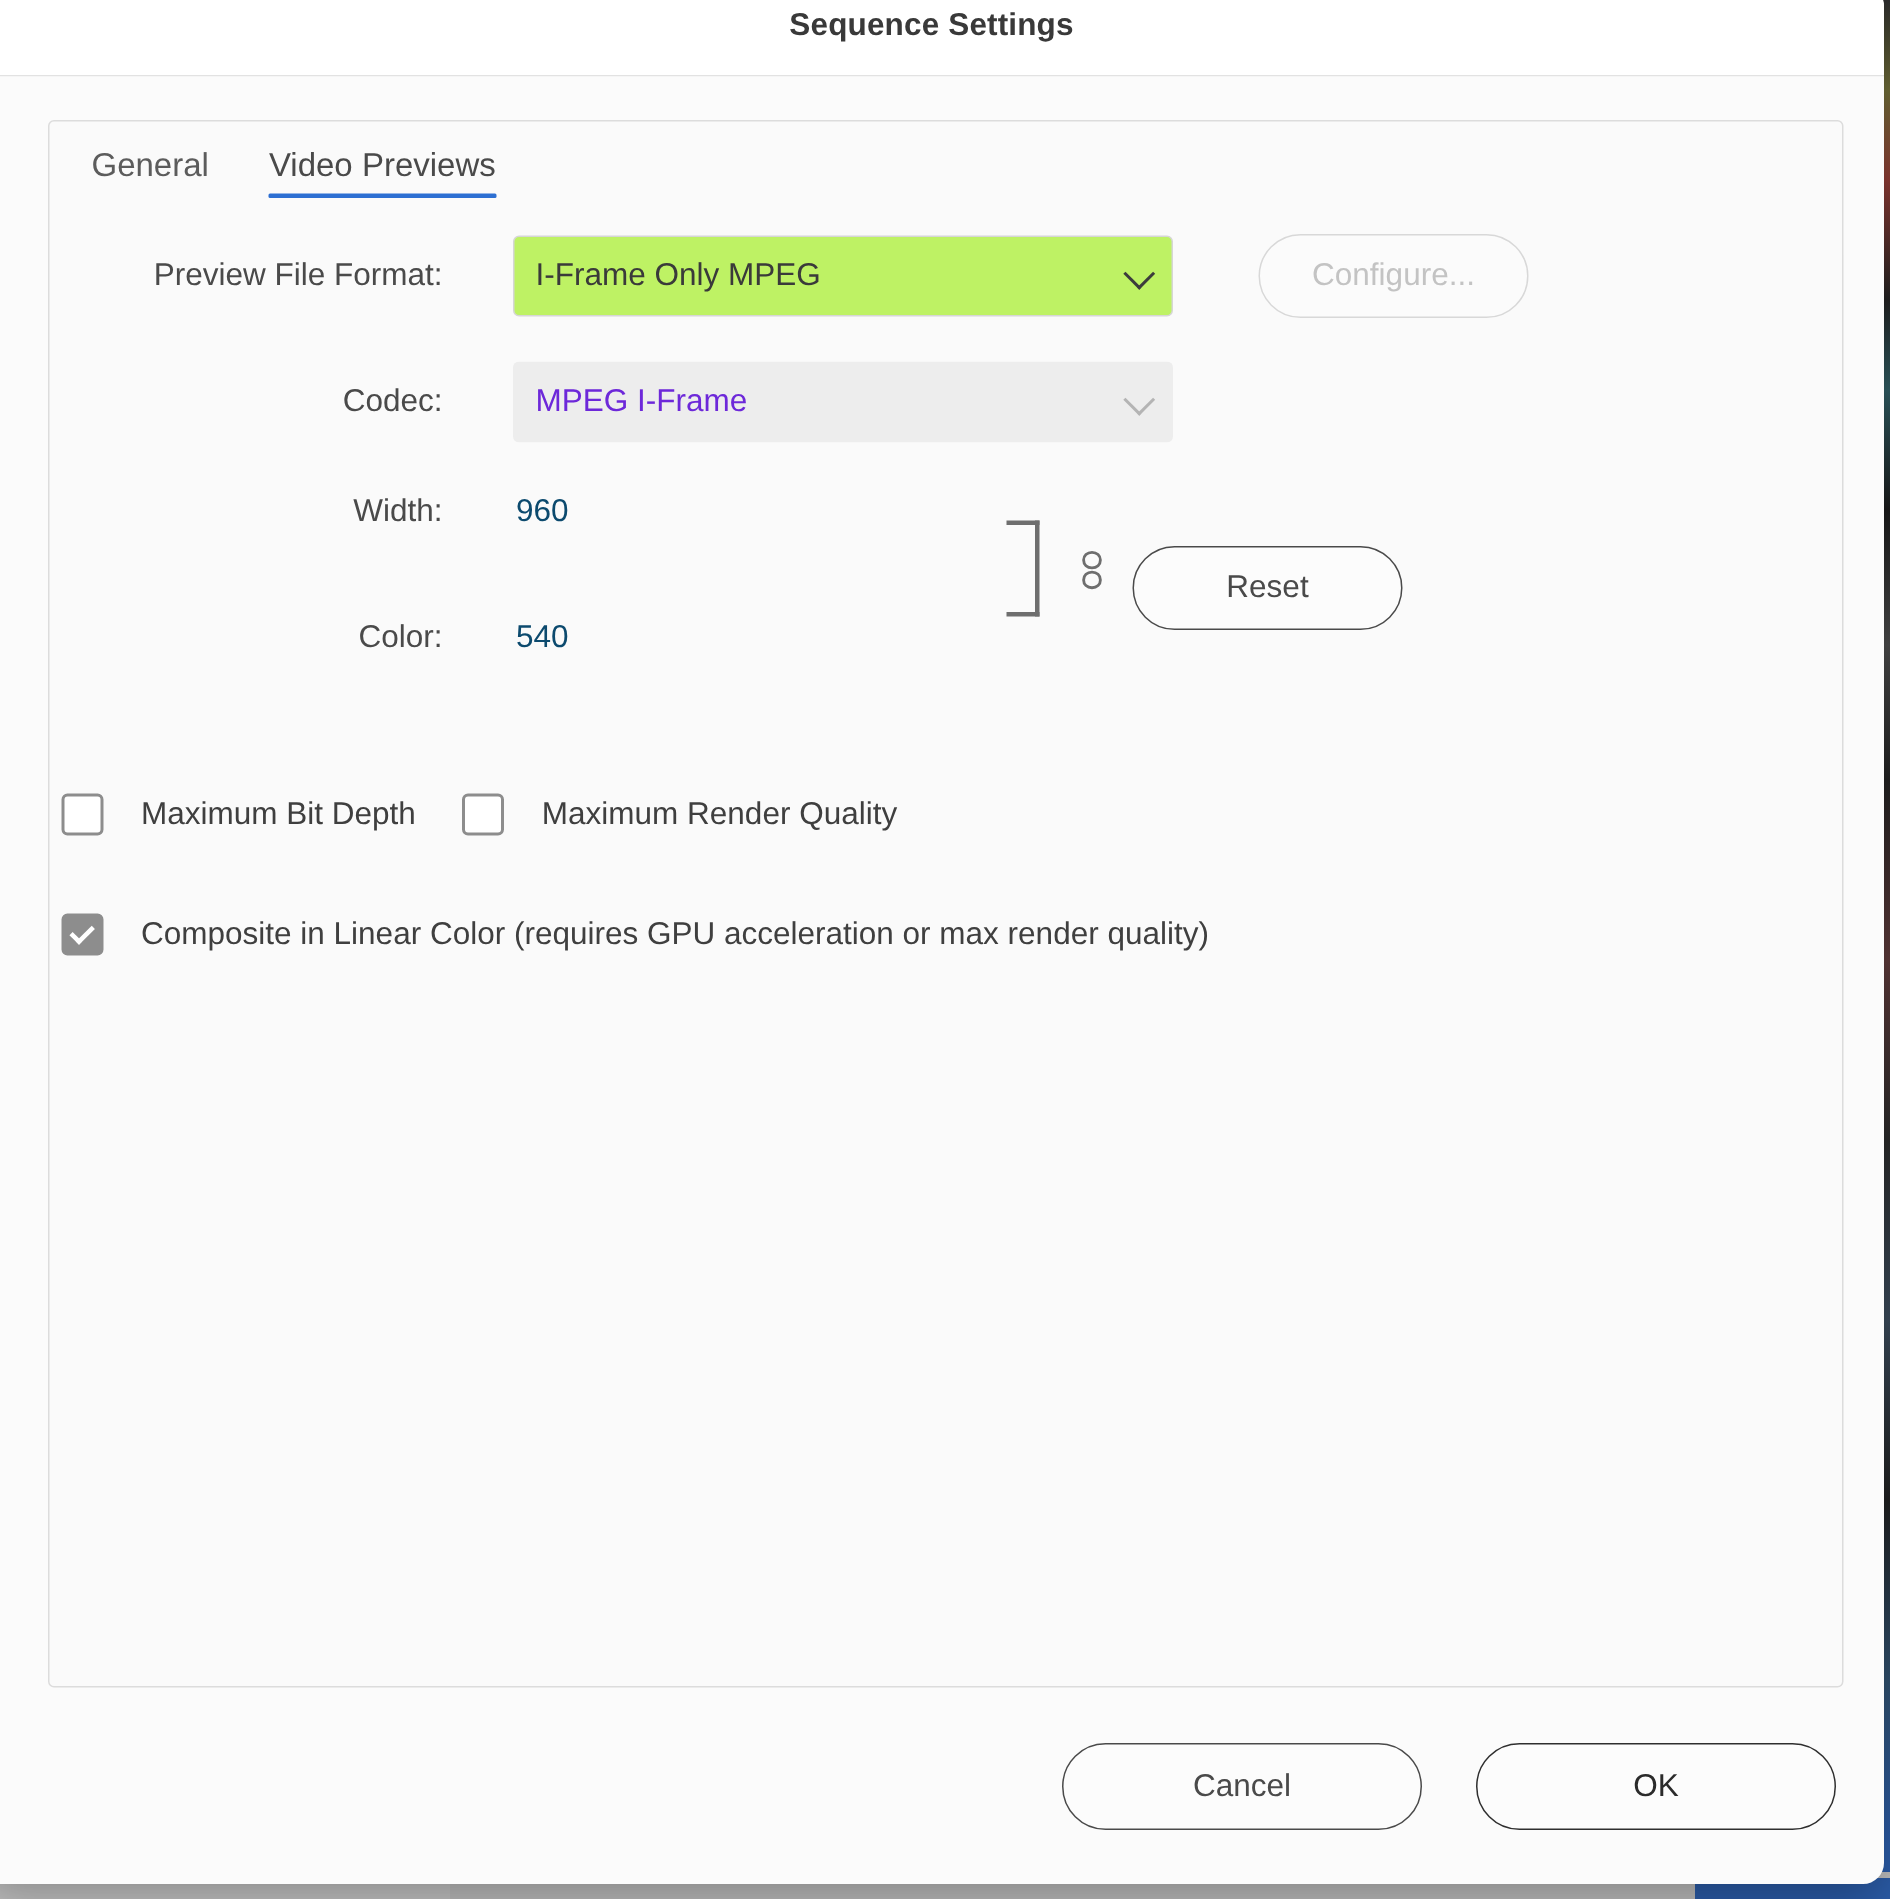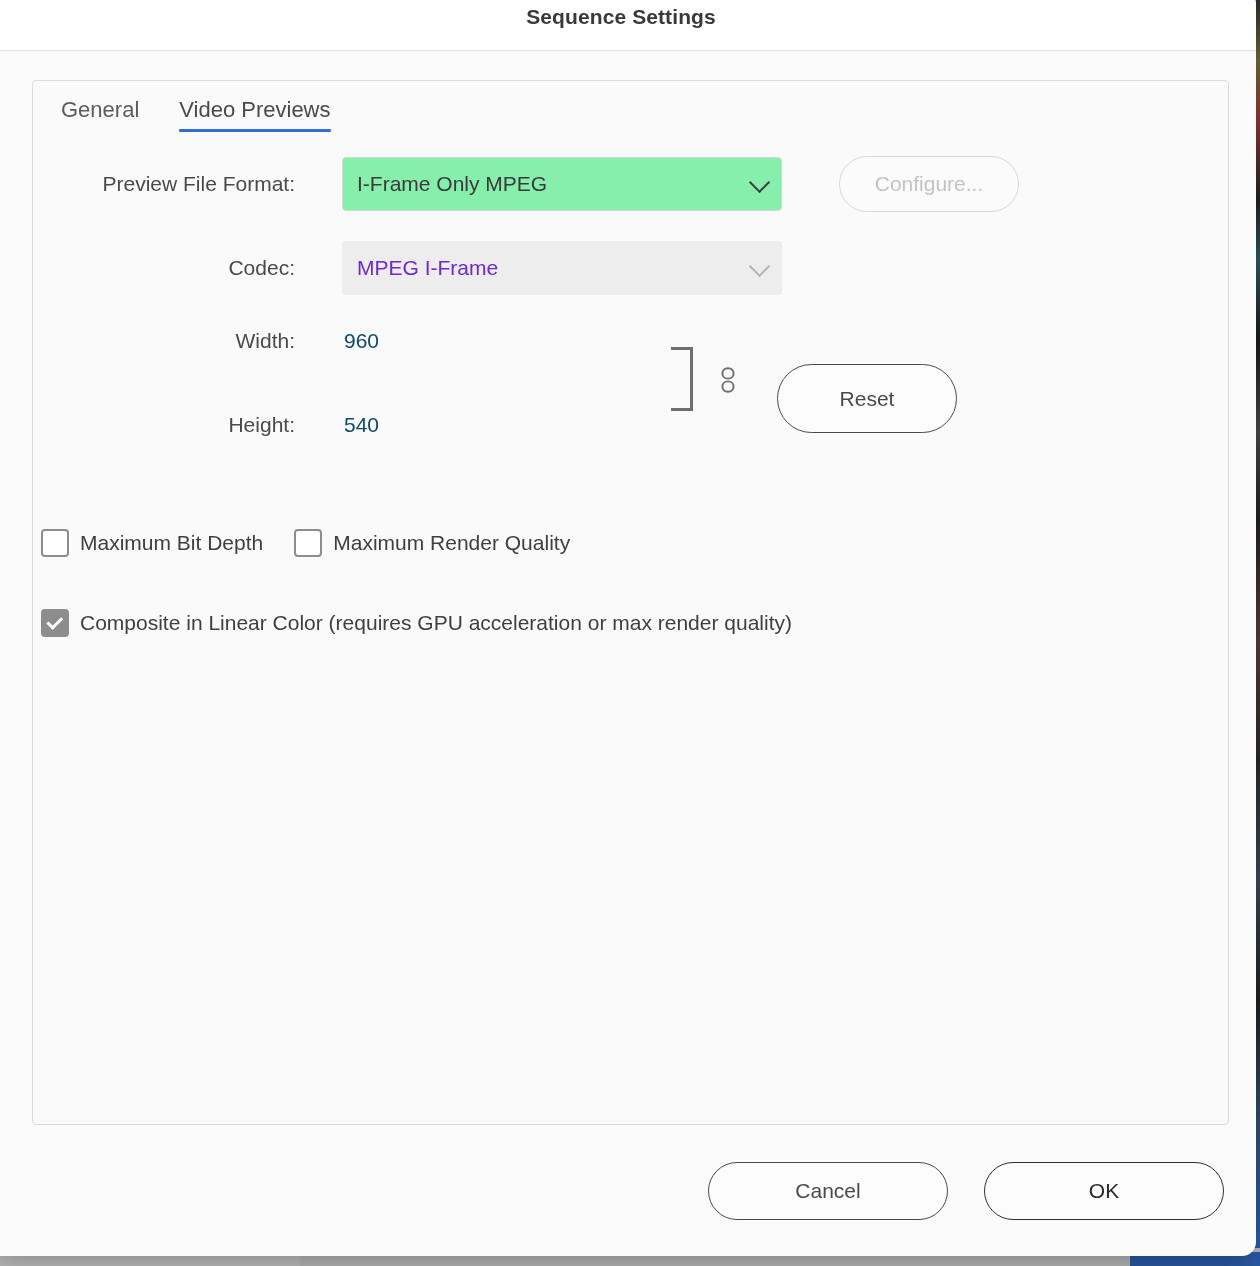--- a/index.html
+++ b/index.html
@@ -107,21 +107,21 @@
     white-space: nowrap;
   }
 
   #row-format { left: 0px; top: 75px; width: 100%; }
   #row-format .lbl { width: 262px; }
 
   .select {
     position: relative;
     margin-left: 12px;
     width: 440px; height: 54px;
-    background: #86efac;
+    background: #bef264;
     border: 1px solid #d6d6d6;
     border-radius: 4px;
     display: flex; align-items: center;
     padding: 0 14px;
     font-size: 21px; color: #3a3a3a;
     cursor: pointer;
   }
   .select .chev {
     position: absolute; right: 14px; top: 50%;
     width: 15px; height: 15px; margin-top: -9px;
@@ -185,22 +185,22 @@
     border-top: 3px solid #6e6e6e;
     border-right: 3px solid #6e6e6e;
     border-bottom: 3px solid #6e6e6e;
   }
   #link-chain {
     position: absolute; left: 54px; top: 22px;
     width: 22px; height: 30px;
     color: #6e6e6e;
   }
   #reset-btn {
-    position: absolute; left: 744px; top: 283px;
-    width: 180px; height: 69px;
+    position: absolute; left: 722px; top: 283px;
+    width: 180px; height: 56px;
   }
 
   
   .cbrow { position: absolute; display: flex; align-items: center; }
   #cb-row-1 { left: 8px; top: 448px; }
   #cb-row-2 { left: 8px; top: 528px; }
   .cbox {
     width: 28px; height: 28px;
     border: 2.4px solid #8d8d8d;
     border-radius: 4px;
@@ -212,21 +212,21 @@
   .cbox.checked { background: #8d8d8d; border-color: #8d8d8d; }
   .cbox .tick {
     display: none;
     width: 15px; height: 9px;
     border-left: 3.2px solid #ffffff;
     border-bottom: 3.2px solid #ffffff;
     transform: rotate(-45deg) translate(1px,-2px);
   }
   .cbox.checked .tick { display: block; }
   .cbl {
-    margin-left: 11px;
+    margin-left: 25px;
     font-size: 21px; color: #3f3f3f;
     white-space: nowrap;
     cursor: pointer;
   }
   .cb-gap { width: 31px; flex: 0 0 auto; }
 
   
   #footer {
     position: absolute;
     left: 0; right: 0; bottom: 0;
@@ -284,21 +284,21 @@
         <span class="chev"></span>
       </div>
     </div>
 
     <div class="row" id="row-width">
       <div class="dim-lbl">Width:</div>
       <div class="dim-val">960</div>
     </div>
 
     <div class="row" id="row-height">
-      <div class="dim-lbl">Height:</div>
+      <div class="dim-lbl">Color:</div>
       <div class="dim-val">540</div>
     </div>
 
     <div id="link-group">
       <div id="link-bracket"></div>
       <div id="link-chain">
         <svg width="22" height="30" viewBox="0 0 22 30" fill="none" aria-hidden="true">
           <path d="M11 3.2 C14.3 3.2 16.6 5.4 16.6 8.4 C16.6 11.4 14.3 13.6 11 13.6 C7.7 13.6 5.4 11.4 5.4 8.4 C5.4 5.4 7.7 3.2 11 3.2 Z" stroke="#6e6e6e" stroke-width="1.9" fill="none"></path>
           <path d="M11 16.4 C14.3 16.4 16.6 18.6 16.6 21.6 C16.6 24.6 14.3 26.8 11 26.8 C7.7 26.8 5.4 24.6 5.4 21.6 C5.4 18.6 7.7 16.4 11 16.4 Z" stroke="#6e6e6e" stroke-width="1.9" fill="none"></path>
         </svg>

